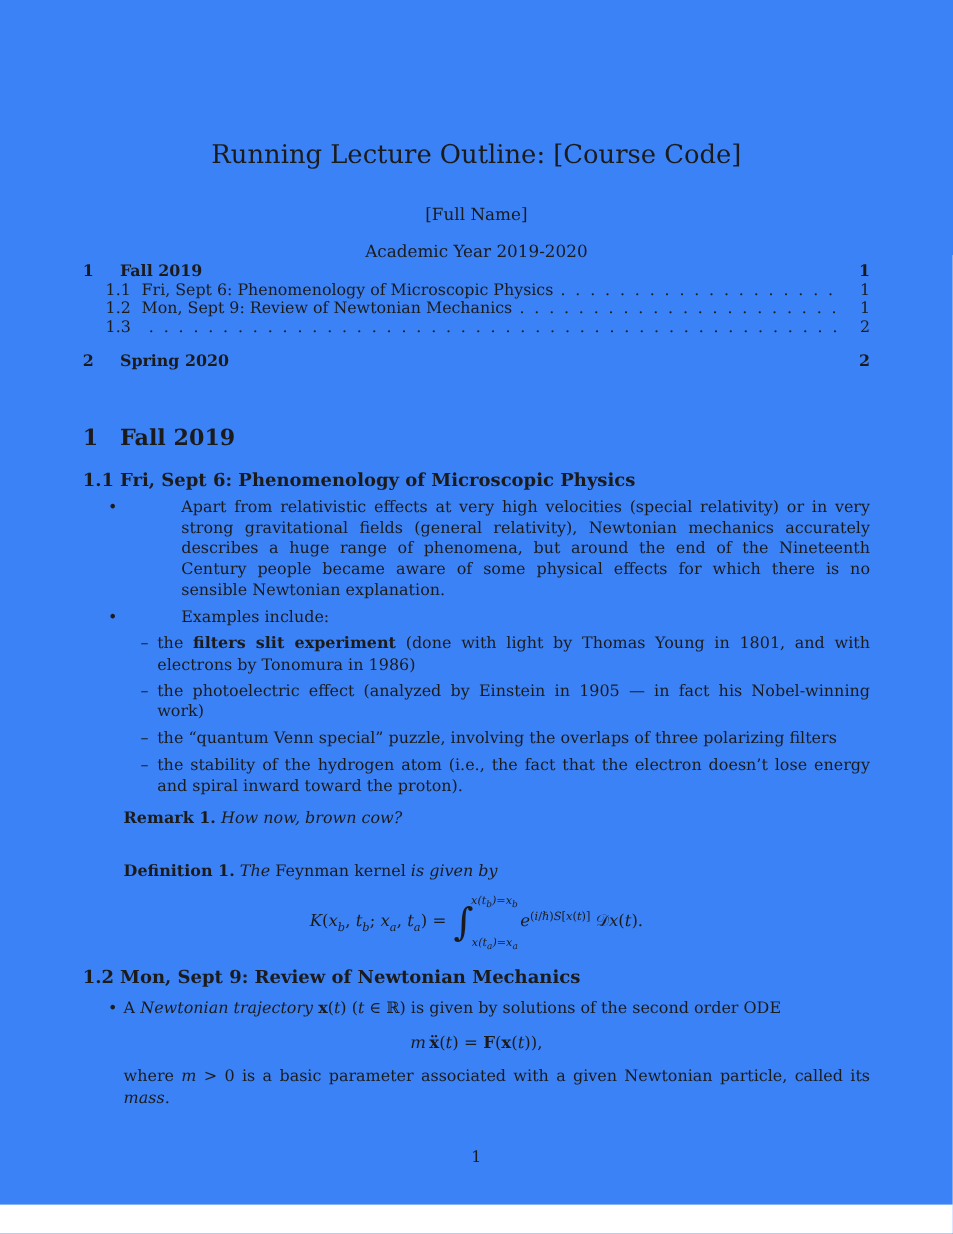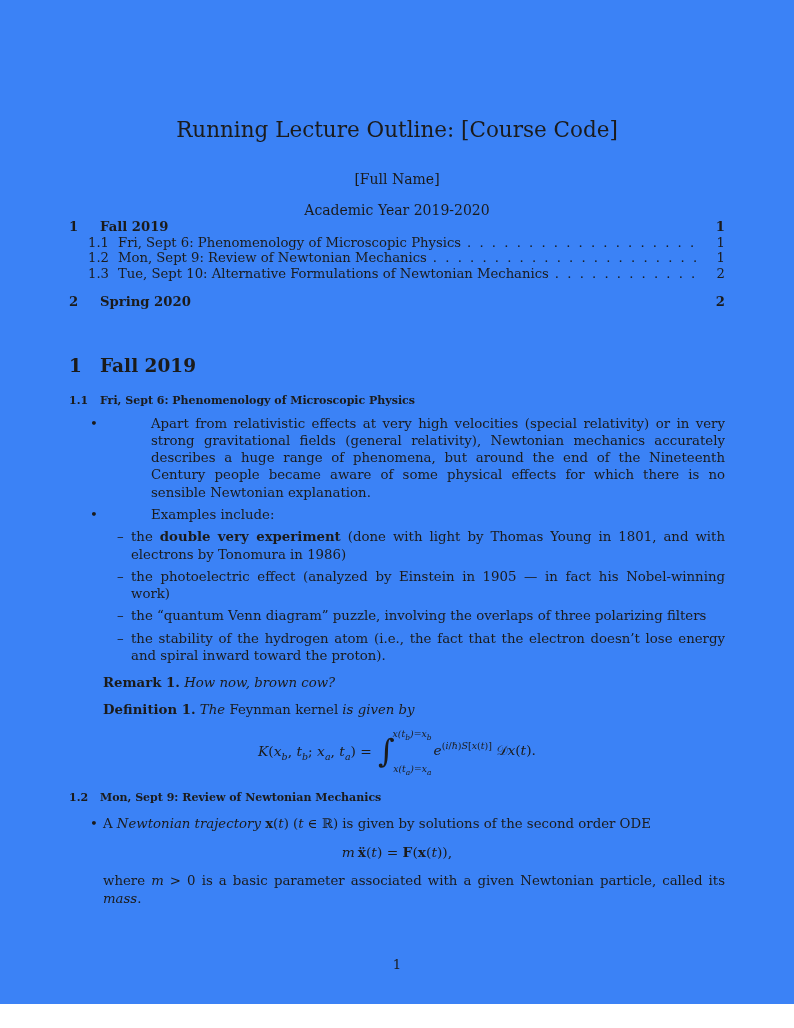--- a/index.html
+++ b/index.html
@@ -35,34 +35,34 @@
   .toc-label{flex:0 0 auto;}
   .toc-leader{flex:1 1 auto;overflow:hidden;white-space:nowrap;text-align:right;margin:0 6px;}
   .toc-leader::after{
     content:". . . . . . . . . . . . . . . . . . . . . . . . . . . . . . . . . . . . . . . . . . . . . . . . . . . . . . . . . . . .";
     word-spacing:4px;color:#1b1b1b;
   }
   .toc-row.sec .toc-leader::after{content:"";}
   .toc-page{flex:0 0 18px;text-align:right;}
   
   .sec-heading{font-size:18.5px;font-weight:bold;margin:45px 0 0 0;line-height:22px;}
-  .subsec-heading{font-size:11px;font-weight:bold;margin:14px 0 0 0;line-height:19px;}
+  .subsec-heading{font-size:15px;font-weight:bold;margin:14px 0 0 0;line-height:19px;}
   .subsec-heading.second{}
   .sec-num{display:inline-block;min-width:31px;}
   .body-text{font-size:13.3px;line-height:17.3px;text-align:justify;}
   .bullet{display:flex;margin-top:8px;padding-left:21px;}
   .bullet.tight{margin-top:5px;gap:48px;}
   .bullet .marker{flex:0 0 13px;}
   .bullet .marker::before{content:"\2022";}
   .subbullet{display:flex;margin-top:5px;padding-left:48px;}
   .subbullet .marker{flex:0 0 14px;}
   .subbullet .marker::before{content:"\2013";}
   .bullet-text{flex:1 1 auto;}
   .theorem-par{margin:10px 0 0 34px;}
-  .theorem-par.def{margin-top:9px;}
+  .theorem-par.def{margin-top:26px;}
   .cont-par{margin:10px 0 0 34px;}
   
   sup,sub{line-height:0;}
   sup{font-size:9.5px;}
   sub{font-size:9.5px;}
   .displaymath{
     display:flex;justify-content:center;align-items:center;
     font-size:13.8px;margin-top:10px;text-align:center;
   }
   .displaymath.ode{line-height:20px;display:block;}
@@ -104,21 +104,20 @@
       <span class="toc-page">1</span>
     </div>
     <div class="toc-row sub">
       <span class="toc-num">1.2</span>
       <span class="toc-label">Mon, Sept 9: Review of Newtonian Mechanics</span>
       <span class="toc-leader"></span>
       <span class="toc-page">1</span>
     </div>
     <div class="toc-row sub">
       <span class="toc-num">1.3</span>
-      <span class="toc-label">Tue, Sept 10: Alternative Formulations of Newtonian Mechanics</span>
       <span class="toc-leader"></span>
       <span class="toc-page">2</span>
     </div>
     <div class="toc-row sec gap">
       <span class="toc-num">2</span>
       <span class="toc-label">Spring 2020</span>
       <span class="toc-leader"></span>
       <span class="toc-page">2</span>
     </div>
   </div>
@@ -131,29 +130,29 @@
     <span class="marker"></span>
     <span class="bullet-text">Apart from relativistic effects at very high velocities (special relativity) or in very strong gravitational fields (general relativity), Newtonian mechanics accurately describes a huge range of phenomena, but around the end of the Nineteenth Century people became aware of some physical effects for which there is no sensible Newtonian explanation.</span>
   </div>
   <div class="bullet tight body-text">
     <span class="marker"></span>
     <span class="bullet-text">Examples include:</span>
   </div>
 
   <div class="subbullet body-text">
     <span class="marker"></span>
-    <span class="bullet-text">the <b>double very experiment</b> (done with light by Thomas Young in 1801, and with electrons by Tonomura in 1986)</span>
+    <span class="bullet-text">the <b>filters slit experiment</b> (done with light by Thomas Young in 1801, and with electrons by Tonomura in 1986)</span>
   </div>
   <div class="subbullet body-text">
     <span class="marker"></span>
     <span class="bullet-text">the photoelectric effect (analyzed by Einstein in 1905 — in fact his Nobel-winning work)</span>
   </div>
   <div class="subbullet body-text">
     <span class="marker"></span>
-    <span class="bullet-text">the “quantum Venn diagram” puzzle, involving the overlaps of three polarizing filters</span>
+    <span class="bullet-text">the “quantum Venn special” puzzle, involving the overlaps of three polarizing filters</span>
   </div>
   <div class="subbullet body-text">
     <span class="marker"></span>
     <span class="bullet-text">the stability of the hydrogen atom (i.e., the fact that the electron doesn’t lose energy and spiral inward toward the proton).</span>
   </div>
 
   <p class="theorem-par body-text"><b>Remark 1.</b> <i>How now, brown cow?</i></p>
   <p class="theorem-par def body-text"><b>Definition 1.</b> <i>The </i>Feynman kernel<i> is given by</i></p>
 
   <div class="displaymath">

